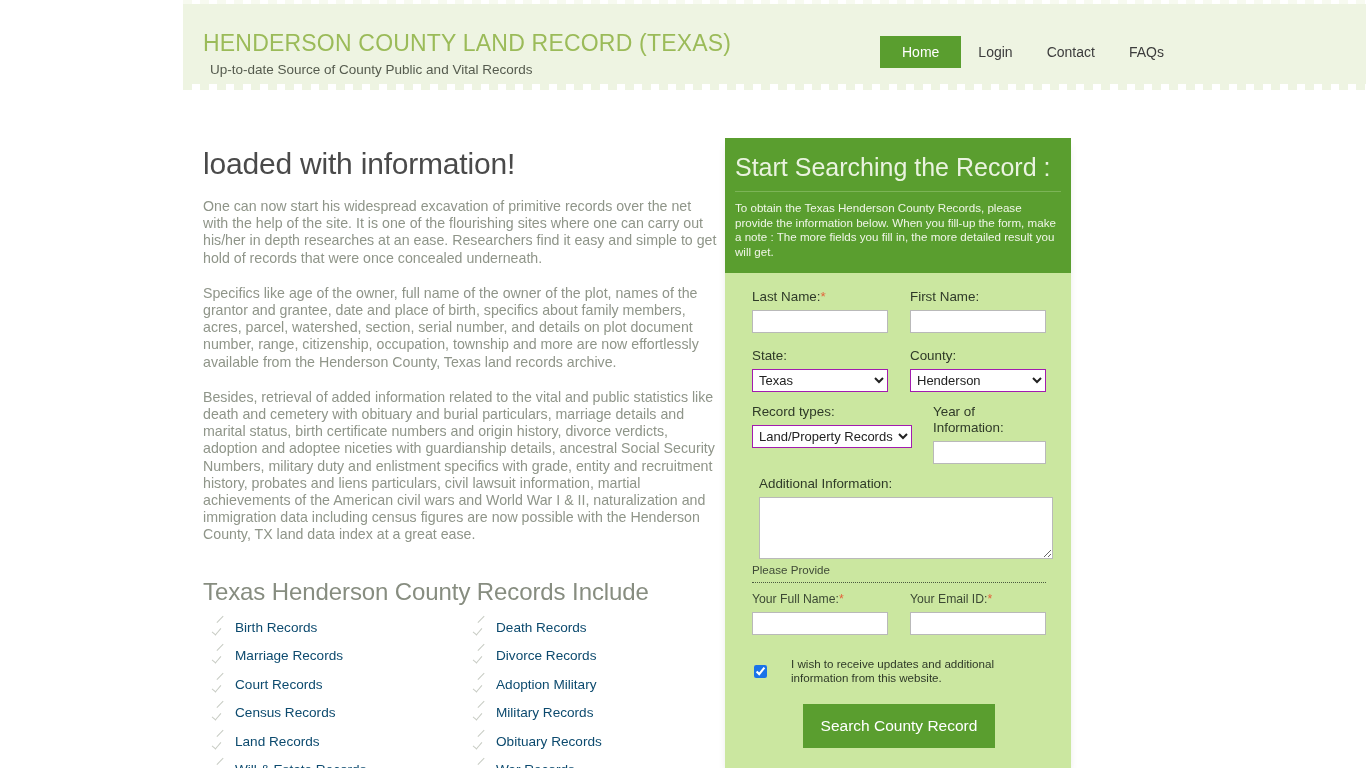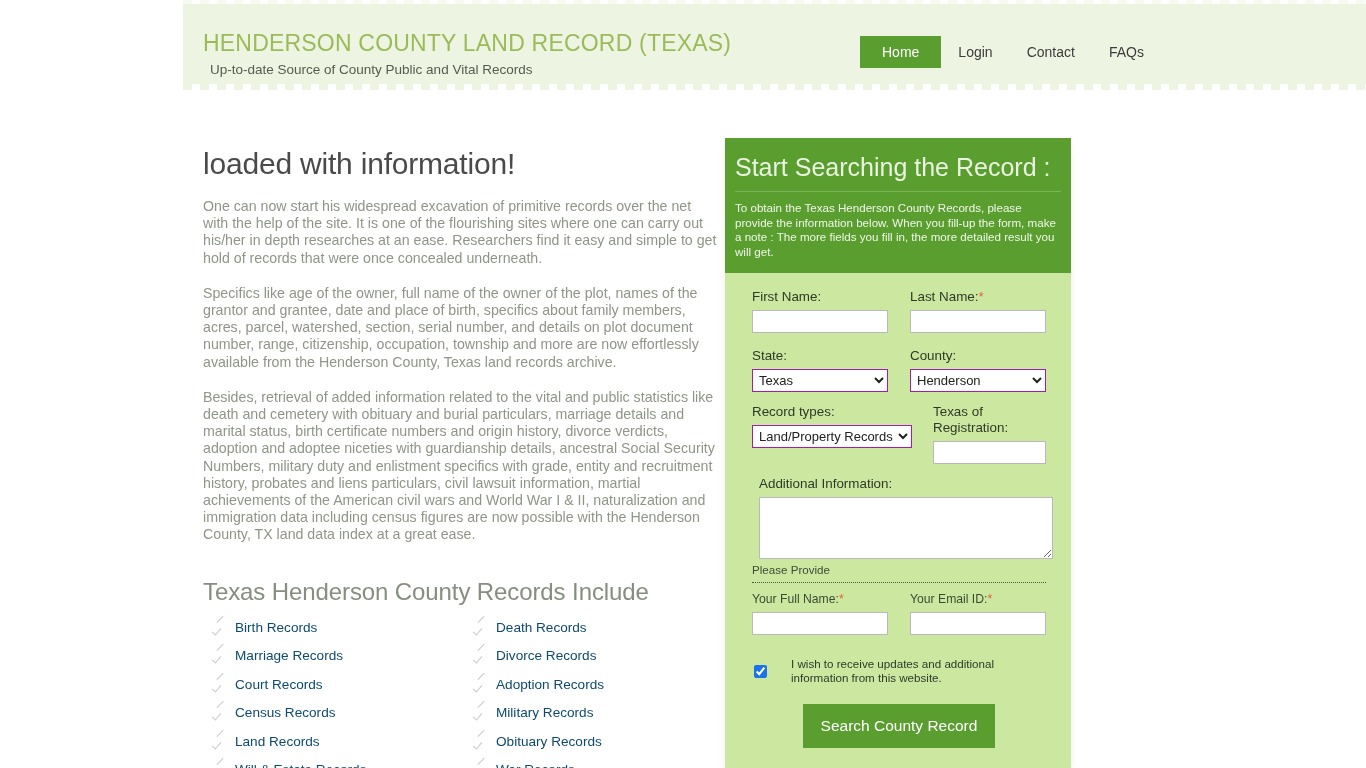--- a/index.html
+++ b/index.html
@@ -47,21 +47,21 @@
   }
   .site-tagline {
     position: absolute;
     left: 210px; top: 62px;
     font-size: 13.5px;
     color: #555b4e;
     white-space: nowrap;
   }
   .nav {
     position: absolute;
-    left: 860px; top: 36px;
+    left: 880px; top: 36px;
     display: flex;
     align-items: center;
     gap: 0px;
   }
   .nav a {
     display: block;
     font-size: 14px;
     color: #3c3c3c;
     text-decoration: none;
     padding: 8px 17px;
@@ -332,21 +332,21 @@
     <div class="record-item">
       <span class="check-glyph">
           <i></i>
         </span>
       <span>Court Records</span>
     </div>
     <div class="record-item">
       <span class="check-glyph">
           <i></i>
         </span>
-      <span>Adoption Records</span>
+      <span>Adoption Military</span>
     </div>
     <div class="record-item">
       <span class="check-glyph">
           <i></i>
         </span>
       <span>Census Records</span>
     </div>
     <div class="record-item">
       <span class="check-glyph">
           <i></i>
@@ -383,25 +383,25 @@
 <div class="panel">
   <div class="panel-head">
     <div class="panel-title">Start Searching the Record :</div>
     <p class="panel-desc">To obtain the Texas Henderson County Records, please provide the information below. When you fill-up the form, make a note : The more fields you fill in, the more detailed result you will get.</p>
   </div>
 
   <div class="panel-body">
 
     <div class="frow">
       <div class="fcol">
+        <label class="flabel"><span>Last Name:</span><span class="req">*</span></label>
+        <input class="fin" type="text" value="" style="">
+      </div>
+      <div class="fcol">
         <label class="flabel">First Name:</label>
-        <input class="fin" type="text" value="" style="">
-      </div>
-      <div class="fcol">
-        <label class="flabel"><span>Last Name:</span><span class="req">*</span></label>
         <input class="fin" type="text" value="" style="">
       </div>
     </div>
 
     <div class="spacer-14"></div>
 
     <div class="frow">
       <div class="fcol">
         <label class="flabel">State:</label>
         <select class="fsel">
@@ -419,21 +419,21 @@
     <div class="spacer-10"></div>
 
     <div class="frow">
       <div class="fcol">
         <label class="flabel">Record types:</label>
         <select class="fsel auto">
           <option>Land/Property Records</option>
         </select>
       </div>
       <div class="fcol">
-        <label class="flabel">Texas of Registration:</label>
+        <label class="flabel">Year of Information:</label>
         <input class="fin" type="text" value="" style="">
       </div>
     </div>
 
     <div class="spacer-10"></div>
 
     <div class="fcol wide">
       <label class="flabel">Additional Information:</label>
       <textarea class="fta" style=""></textarea>
     </div>

